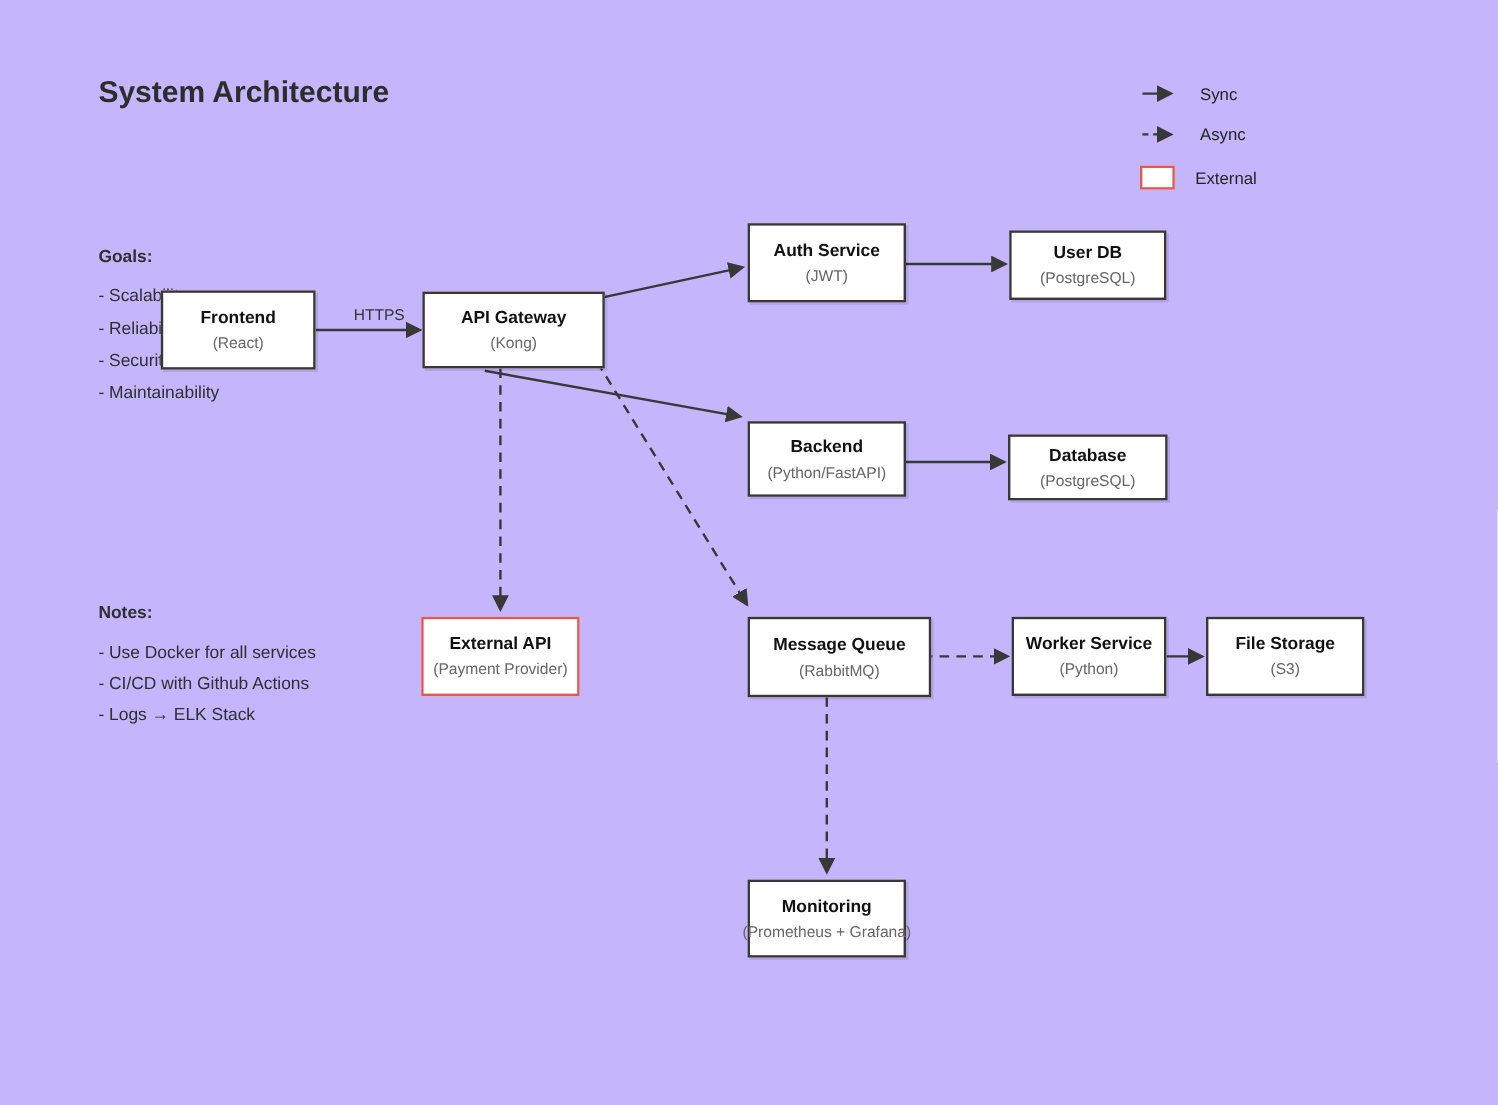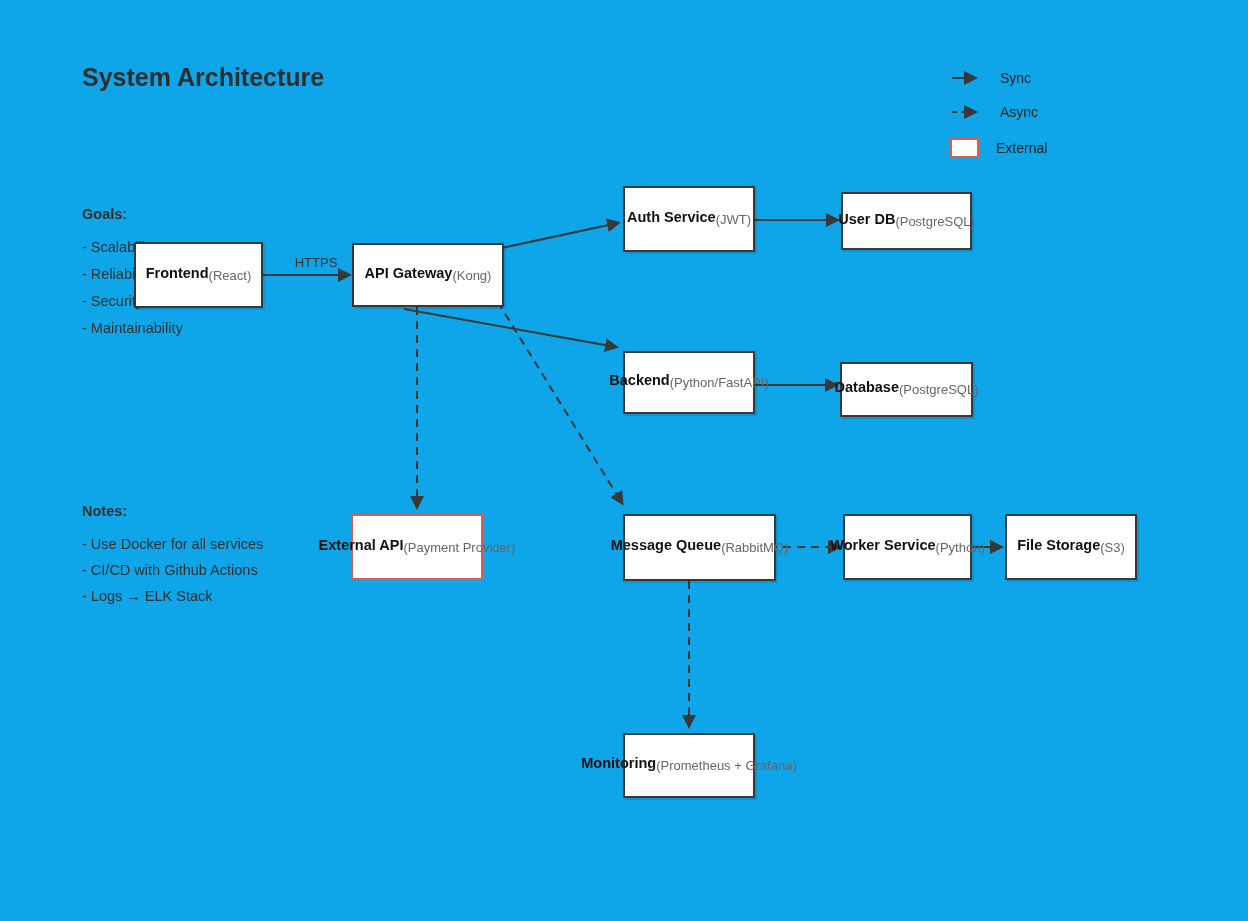--- a/index.html
+++ b/index.html
@@ -1,20 +1,20 @@
 <!DOCTYPE html>
 <html><head>
 <meta charset="utf-8">
 <style>
   html, body { margin: 0; padding: 0; background: #ffffff; }
   .canvas {
     position: relative;
     width: 1248px;
     height: 921px;
-    background: #0ea5e9;
+    background: #c4b5fd;
     font-family: "Liberation Sans", sans-serif;
     overflow: hidden;
   }
   .page-title {
     position: absolute;
     left: 82px;
     top: 63px;
     margin: 0;
     font-size: 25px;
     font-weight: 700;
@@ -49,21 +49,21 @@
     white-space: nowrap;
   }
   
   .node {
     position: absolute;
     box-sizing: border-box;
     background: #ffffff;
     border: 2px solid #383838;
     box-shadow: 2px 2px 0 rgba(0,0,0,0.10);
     display: flex;
-    flex-direction: row;
+    flex-direction: column;
     align-items: center;
     justify-content: center;
     text-align: center;
     z-index: 3;
   }
   .node .title { font-size: 14.5px; font-weight: 700; color: #111; white-space: nowrap; margin-bottom: 5px; }
   .node .subtitle { font-size: 13px; color: #666; white-space: nowrap; }
   .node.external { border-color: #e05a50; box-shadow: none; }
 
   .n-frontend       { left: 134px;  top: 242px; width: 129px; height: 66px; }

